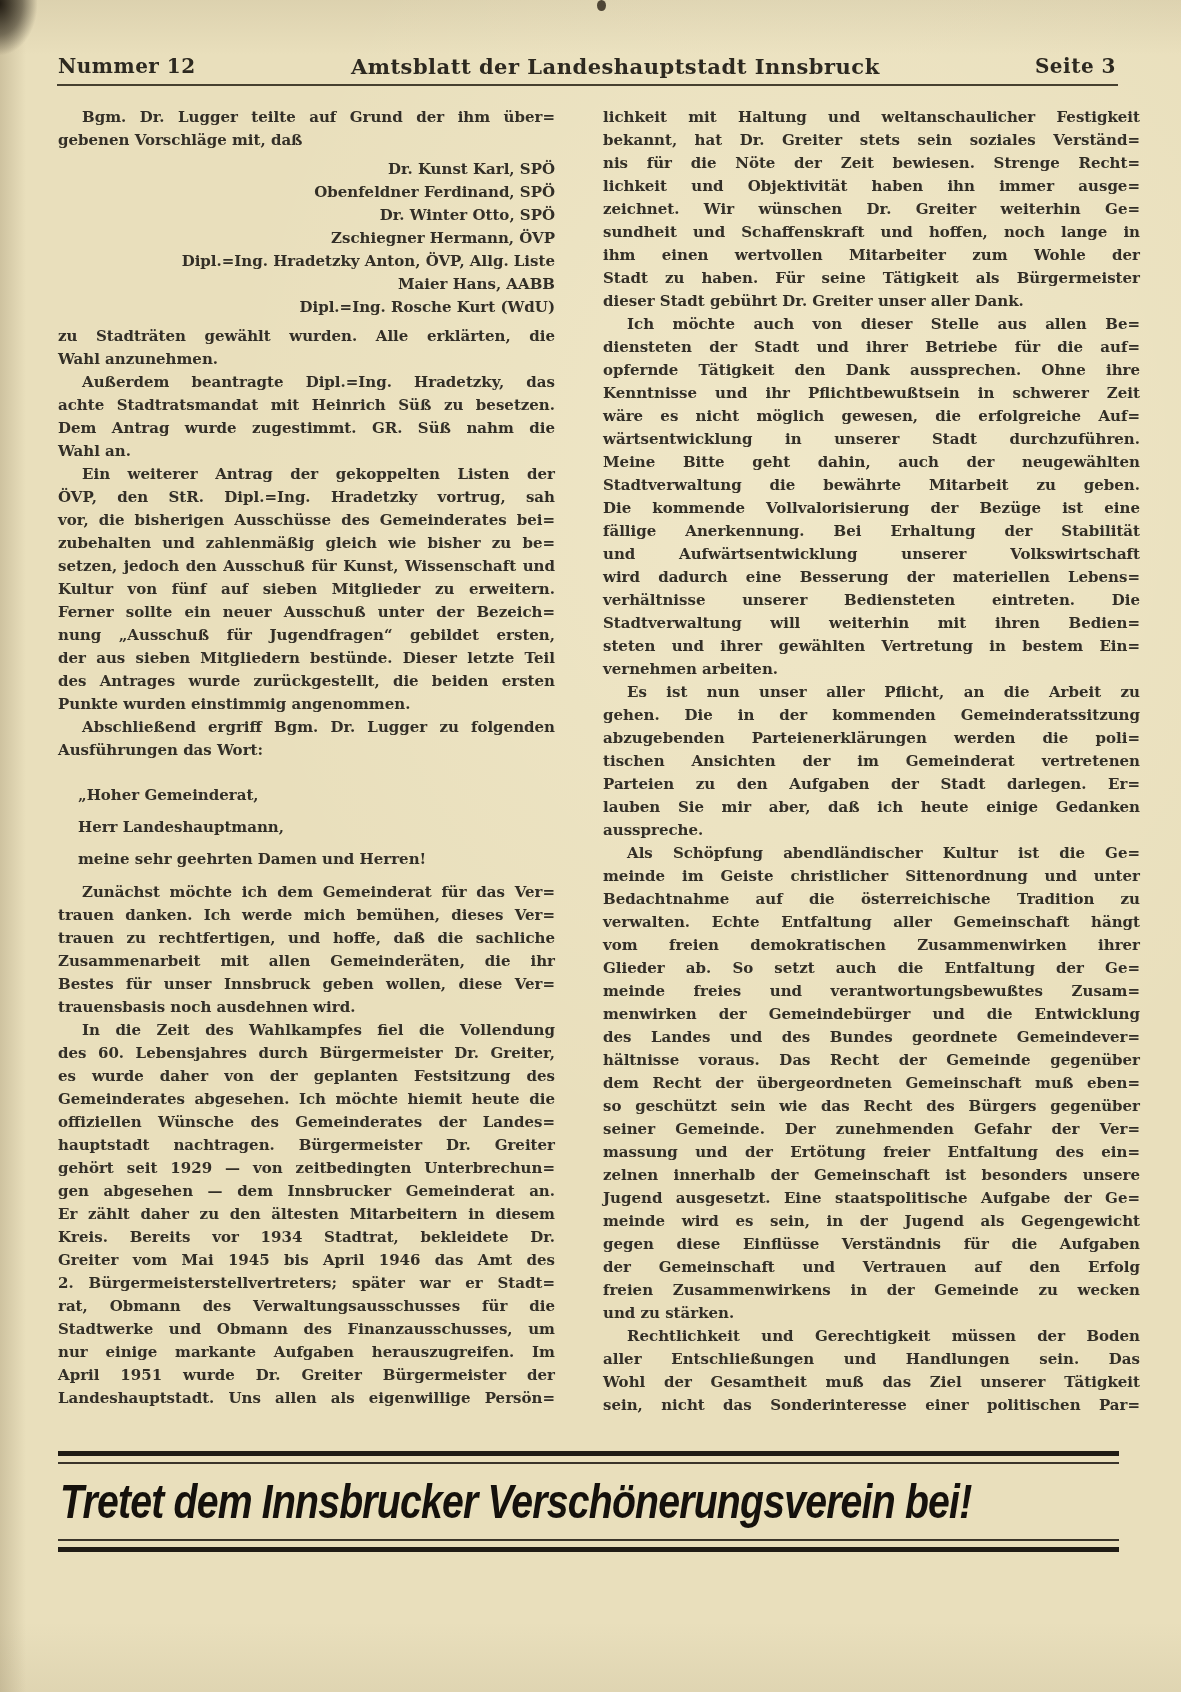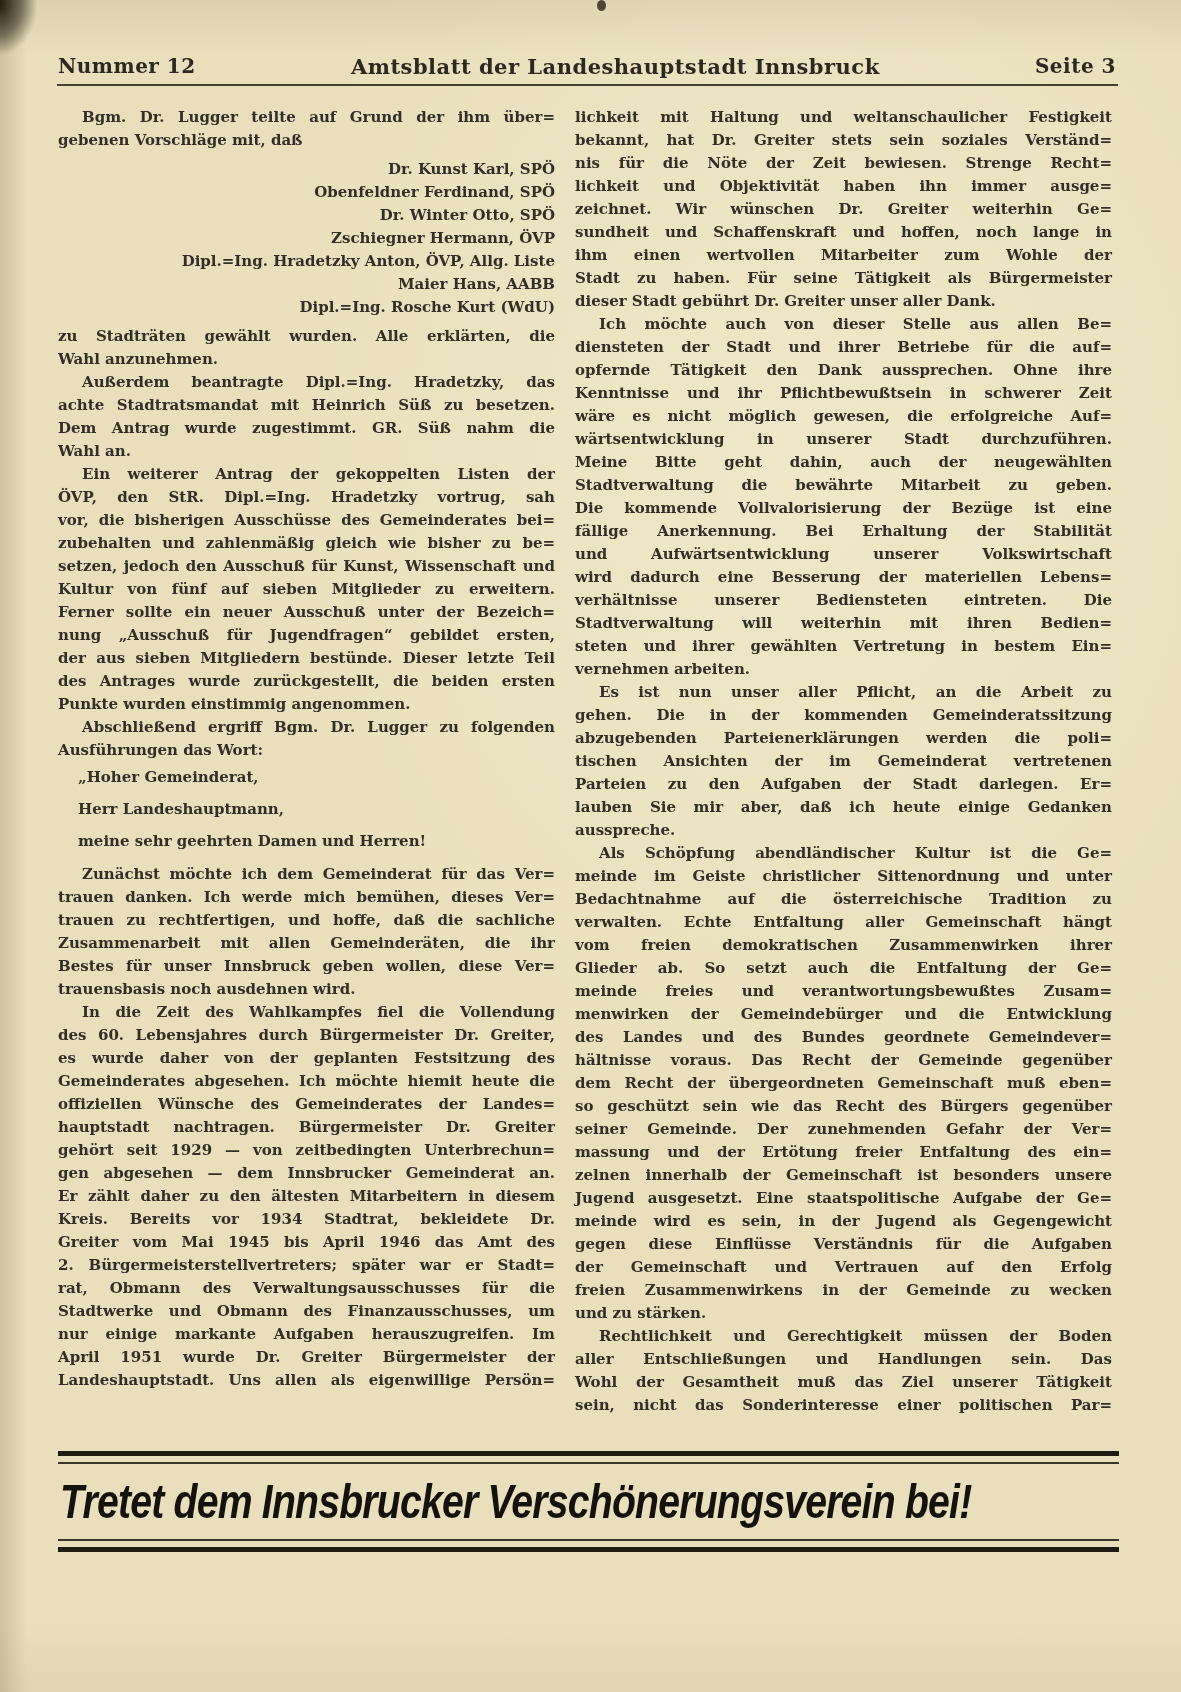--- a/index.html
+++ b/index.html
@@ -30,30 +30,30 @@
     font-weight:bold;color:#2d2920;
   }
   .masthead .side{font-size:20px;letter-spacing:0.5px;}
   .masthead .center{font-size:21px;letter-spacing:0.5px;}
   .masthead-rule{
     position:absolute;top:84px;left:57px;width:1061px;height:2px;
     background:#46402f;
   }
   .columns{
     position:absolute;top:106px;left:58px;width:1058px;
-    display:flex;gap:20px;
+    display:flex;gap:32px;
     font-size:15px;font-weight:bold;
   }
   .col-left{width:497px;flex:none;}
-  .col-right{width:537px;flex:none;}
+  .col-right{width:537px;flex:none;margin-left:16px;}
   .line{line-height:23px;white-space:normal;}
   .line.just{text-align:justify;text-align-last:justify;}
   .line.first{text-indent:24px;}
   .block.list{margin:6px 0;padding-left:20px;text-align:right;}
-  .block.salutation{margin:4px 0 10px 0;padding-left:20px;}
+  .block.salutation{margin:22px 0 10px 0;padding-left:20px;}
   .block.salutation .line{margin-bottom:9px;}
   .banner{
     position:absolute;top:1451px;left:58px;width:1061px;
     color:#17130e;
     font-style:italic;
   }
   .rule{width:100%;}
   .rule.thick{height:5px;background:#201c15;}
   .rule.thin{height:2px;background:#3a342a;margin-top:6px;}
   .rule.thin2{height:2px;background:#3a342a;}

